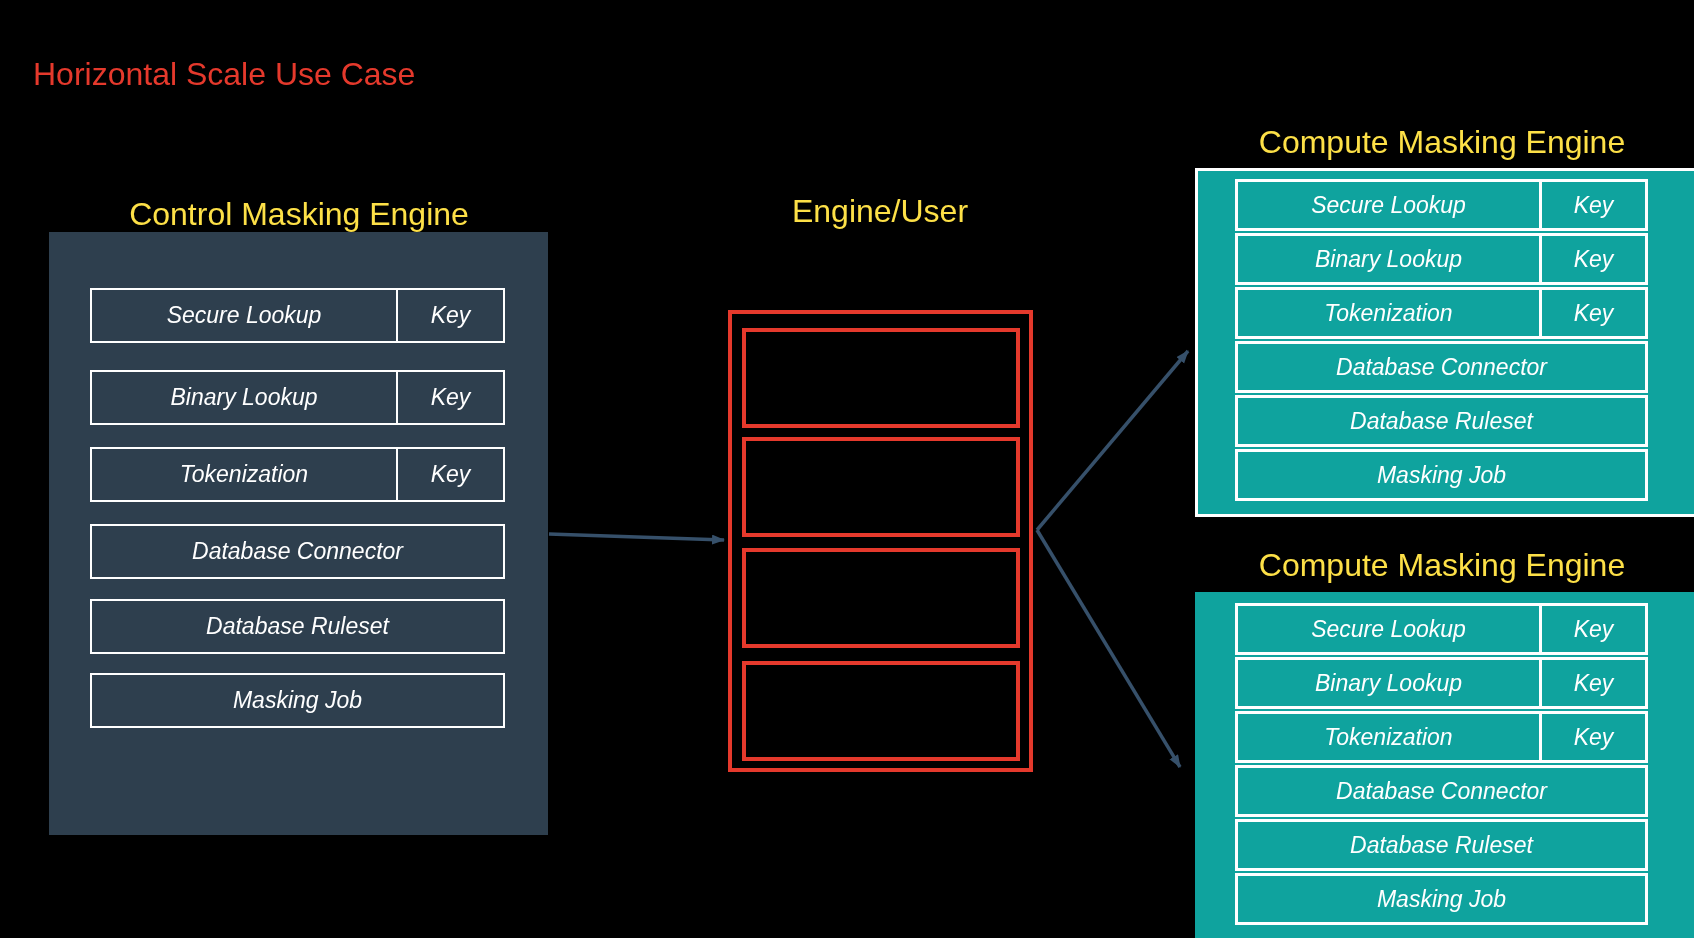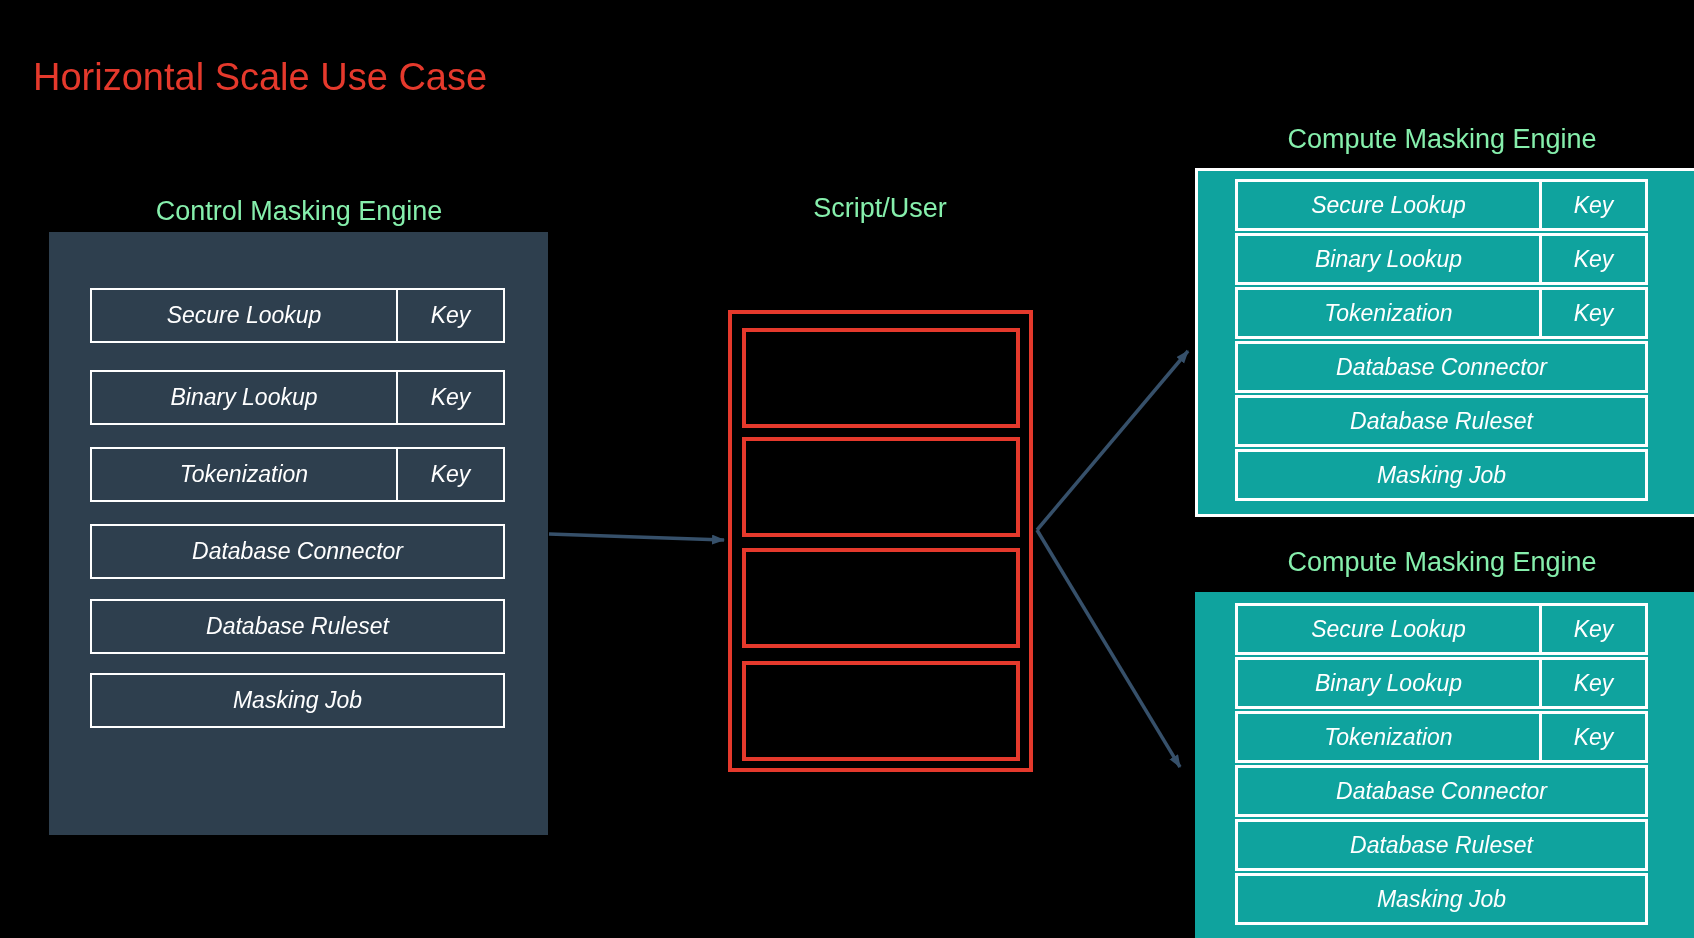--- a/index.html
+++ b/index.html
@@ -1,26 +1,26 @@
 <!DOCTYPE html>
 <html><head>
 <meta charset="utf-8">
 <style>
   html,body{margin:0;padding:0;background:#000;}
   .canvas{
     position:relative;width:1694px;height:938px;background:#000000;
     overflow:hidden;font-family:"Liberation Sans",sans-serif;
   }
   .title{
-    position:absolute;left:33px;top:57px;font-size:38px;line-height:1.1;
+    position:absolute;left:33px;top:57px;font-size:32px;line-height:1.1;
     color:#E5392C;white-space:nowrap;
   }
   .label{
-    position:absolute;width:400px;text-align:center;font-size:27px;
-    color:#86efac;white-space:nowrap;
+    position:absolute;width:400px;text-align:center;font-size:32px;
+    color:#fde047;white-space:nowrap;
   }
   .label-control{left:99px;top:196px;}
   .label-script{left:680px;top:193px;}
   .label-compute1{left:1242px;top:124px;}
   .label-compute2{left:1242px;top:547px;}
 
   .control-box{
     position:absolute;left:49px;top:232px;width:499px;height:603px;
     background:#2E3F4E;
   }
@@ -78,21 +78,21 @@
         <div class="cell label-cell">Database Connector</div>
       </div>
       <div class="engine-row control-row" style="left: 41px; top: 367px; width: 415px; height: 55px;">
         <div class="cell label-cell">Database Ruleset</div>
       </div>
       <div class="engine-row control-row" style="left: 41px; top: 441px; width: 415px; height: 55px;">
         <div class="cell label-cell">Masking Job</div>
       </div>
     </div>
 
-  <div class="label label-script">Script/User</div>
+  <div class="label label-script">Engine/User</div>
   <div class="script-box">
       <div class="script-slot" style="top: 14px;"></div>
       <div class="script-slot" style="top: 123px;"></div>
       <div class="script-slot" style="top: 234px;"></div>
       <div class="script-slot" style="top: 347px;"></div>
     </div>
 
   <div class="label label-compute1">Compute Masking Engine</div>
   <div class="compute-box one">
       <div class="engine-row compute-row" style="left: 37px; top: 8px; width: 413px; height: 52px;">

